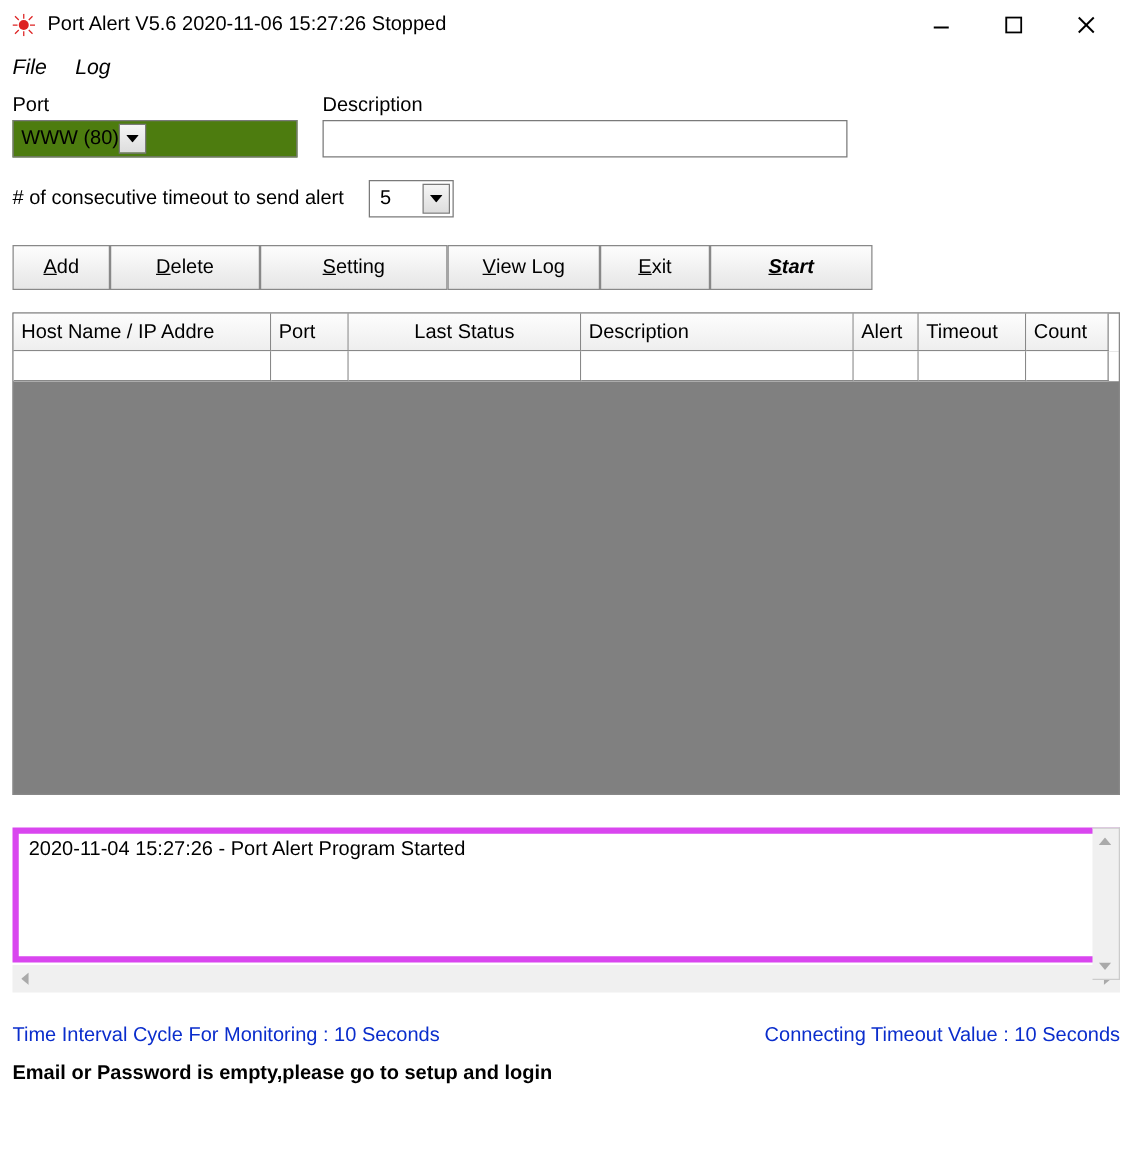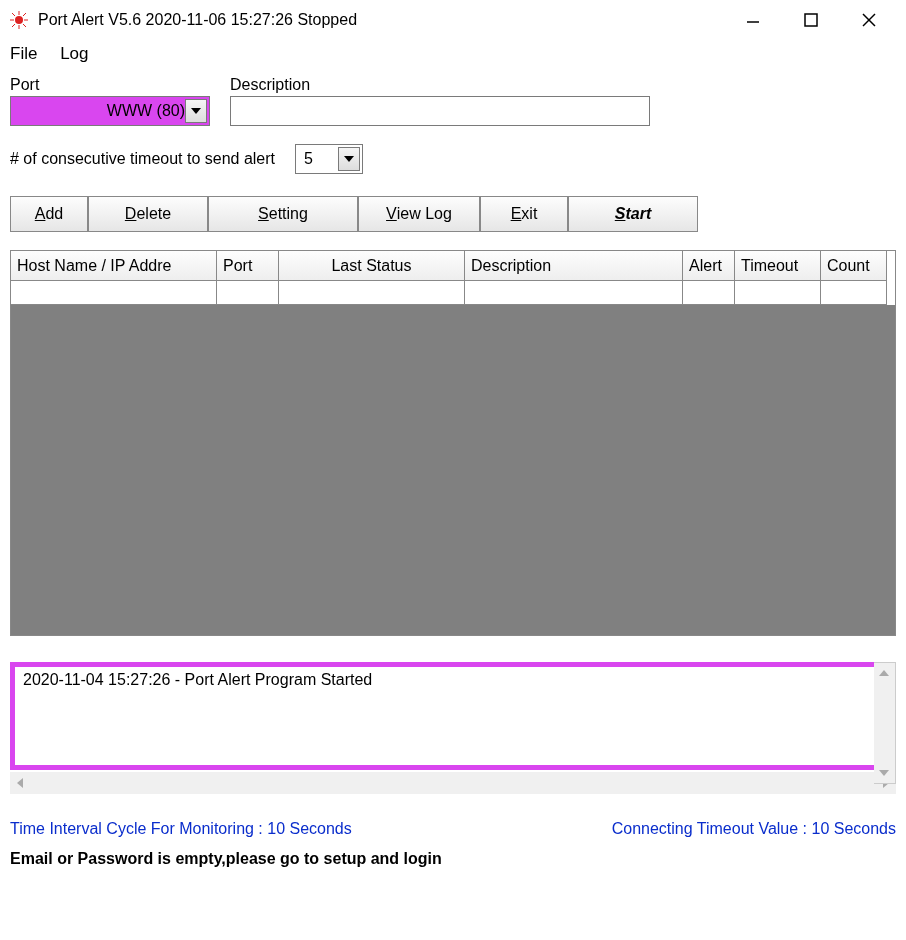--- a/index.html
+++ b/index.html
@@ -36,21 +36,21 @@
   .win-btns { display: flex; gap: 28px; margin-right: 12px; }
   .win-btn {
     width: 30px; height: 30px;
     display:flex; align-items:center; justify-content:center;
     cursor: default;
   }
   .menubar {
     padding: 4px 10px 8px 10px;
     font-size: 17px;
   }
-  .menubar span { margin-right: 18px; cursor: default; }
+  .menubar span { margin-right: 18px; cursor: default; font-style: italic; }
   .form-area {
     padding: 4px 10px 0 10px;
   }
   .row1 {
     display: flex;
     gap: 14px;
     align-items: flex-start;
   }
   .field-group { display: flex; flex-direction: column; }
   .field-label {
@@ -65,24 +65,24 @@
   }
   input[type=text].txt {
     height: 30px;
     border: 1px solid #7a7a7a;
     padding: 2px 4px;
     font-size: 15px;
     background:#fff;
   }
   .host-input { width: 210px; }
   .port-select {
-    width: 200px; height: 30px;
+    width: 228px; height: 30px;
     border: 1px solid #7a7a7a;
-    background:#d946ef;
-    display:flex; align-items:center; justify-content:flex-end;
+    background:#4d7c0f;
+    display:flex; align-items:center; justify-content:flex-start;
     padding: 0 2px 0 6px;
     font-size: 16px;
   }
   .dropdown-btn {
     width: 22px; height: 24px;
     border: 1px solid #7a7a7a;
     background: linear-gradient(#f5f5f5,#ddd);
     display:flex; align-items:center; justify-content:center;
   }
   .desc-input { width: 420px; }

